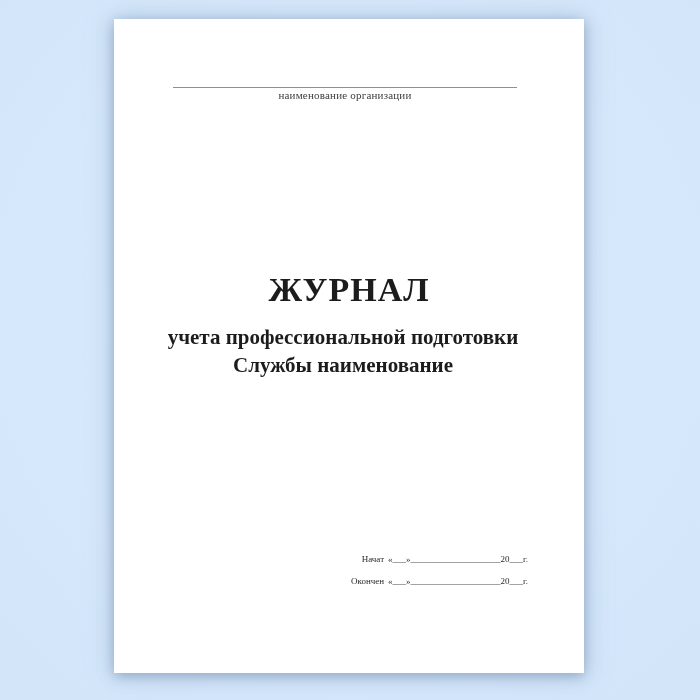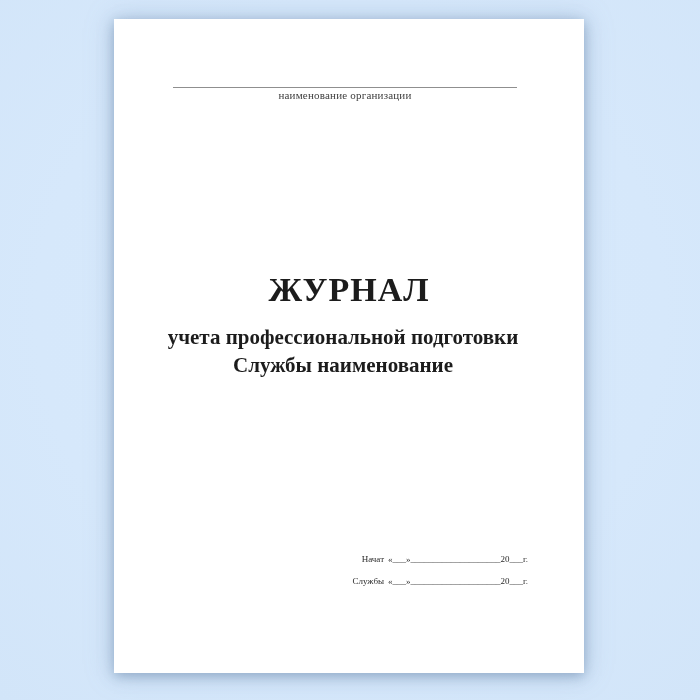--- a/index.html
+++ b/index.html
@@ -111,21 +111,21 @@
     </div>
 
     <div class="fill-block">
       <div class="fill-row">
         <span class="fill-label">Начат</span>
         <span class="fill-quote">«___»</span>
         <span class="fill-blank">____________________</span>
         <span class="fill-year">20___г.</span>
       </div>
       <div class="fill-row">
-        <span class="fill-label">Службы</span>
+        <span class="fill-label">Окончен</span>
         <span class="fill-quote">«___»</span>
         <span class="fill-blank">____________________</span>
         <span class="fill-year">20___г.</span>
       </div>
     </div>
 
   </div>
 </div>
 
 </body></html>

